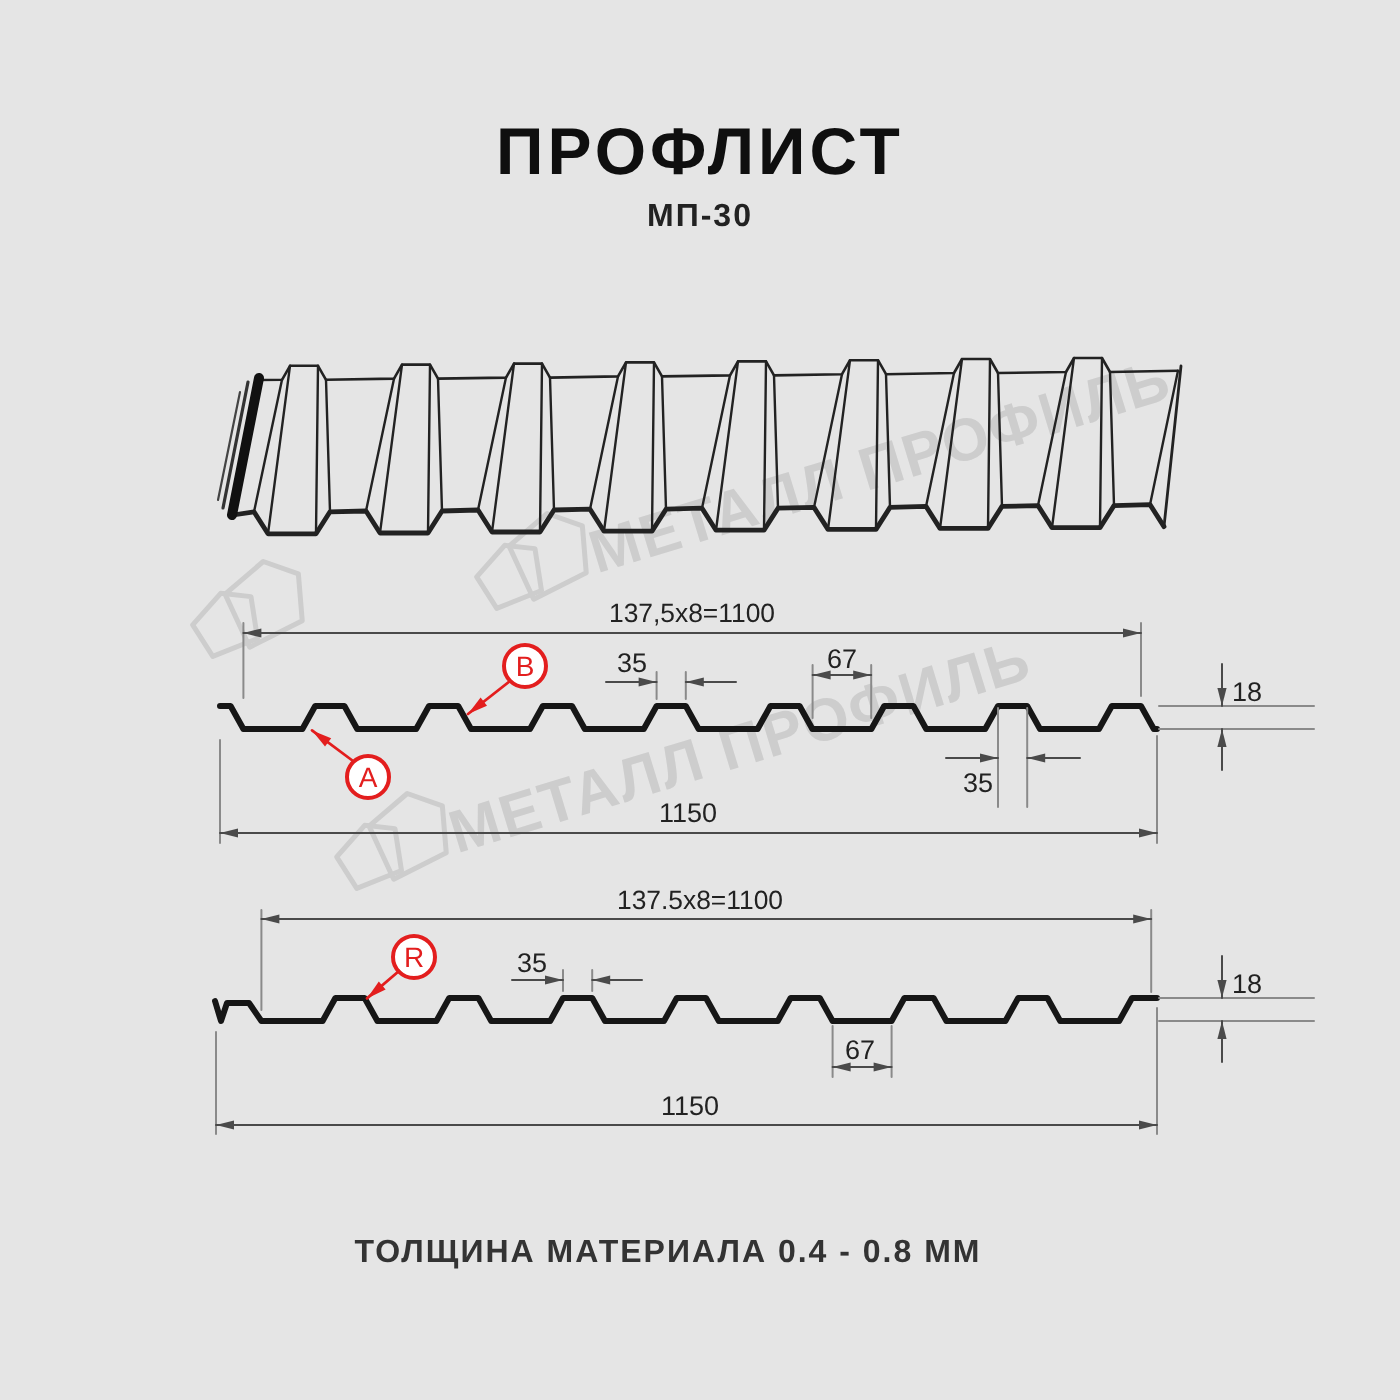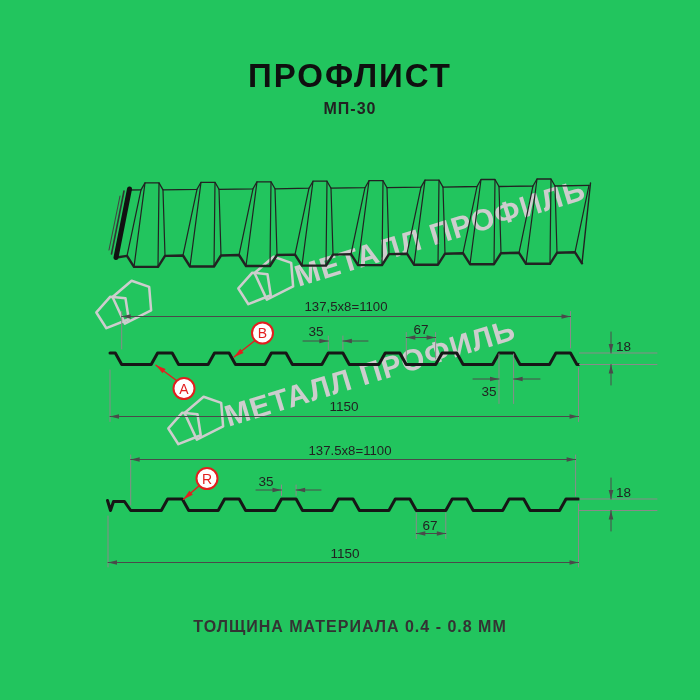--- a/index.html
+++ b/index.html
@@ -1,23 +1,23 @@
 <!DOCTYPE html>
 <html><head>
 <meta charset="utf-8">
 <style>
   html,body{margin:0;padding:0;background:#ffffff;}
-  #stage{position:relative;width:700px;height:700px;background:#22c55e;overflow:hidden;
+  #stage{position:relative;width:700px;height:700px;background:#e5e5e5;overflow:hidden;
          font-family:"Liberation Sans",sans-serif;}
   .title{position:absolute;left:0;top:57px;width:700px;text-align:center;
          font-size:33px;font-weight:800;letter-spacing:2px;color:#0f0f0f;}
   .subtitle{position:absolute;left:0;top:100px;width:700px;text-align:center;
          font-size:16px;font-weight:700;letter-spacing:1px;color:#222;}
   .footer{position:absolute;left:0;top:618px;width:668px;text-align:center;
-         font-size:16px;font-weight:600;letter-spacing:1px;color:#333;margin-left:16px;}
+         font-size:16px;font-weight:600;letter-spacing:1px;color:#333;}
   svg{position:absolute;left:0;top:0;}
   svg text{font-family:"Liberation Sans",sans-serif;}
 </style>
 </head>
 <body>
 
 <div id="stage">
   <div class="title">ПРОФЛИСТ</div>
   <div class="subtitle">МП-30</div>
   <svg id="dwg" width="700" height="700" viewBox="0 0 700 700">

